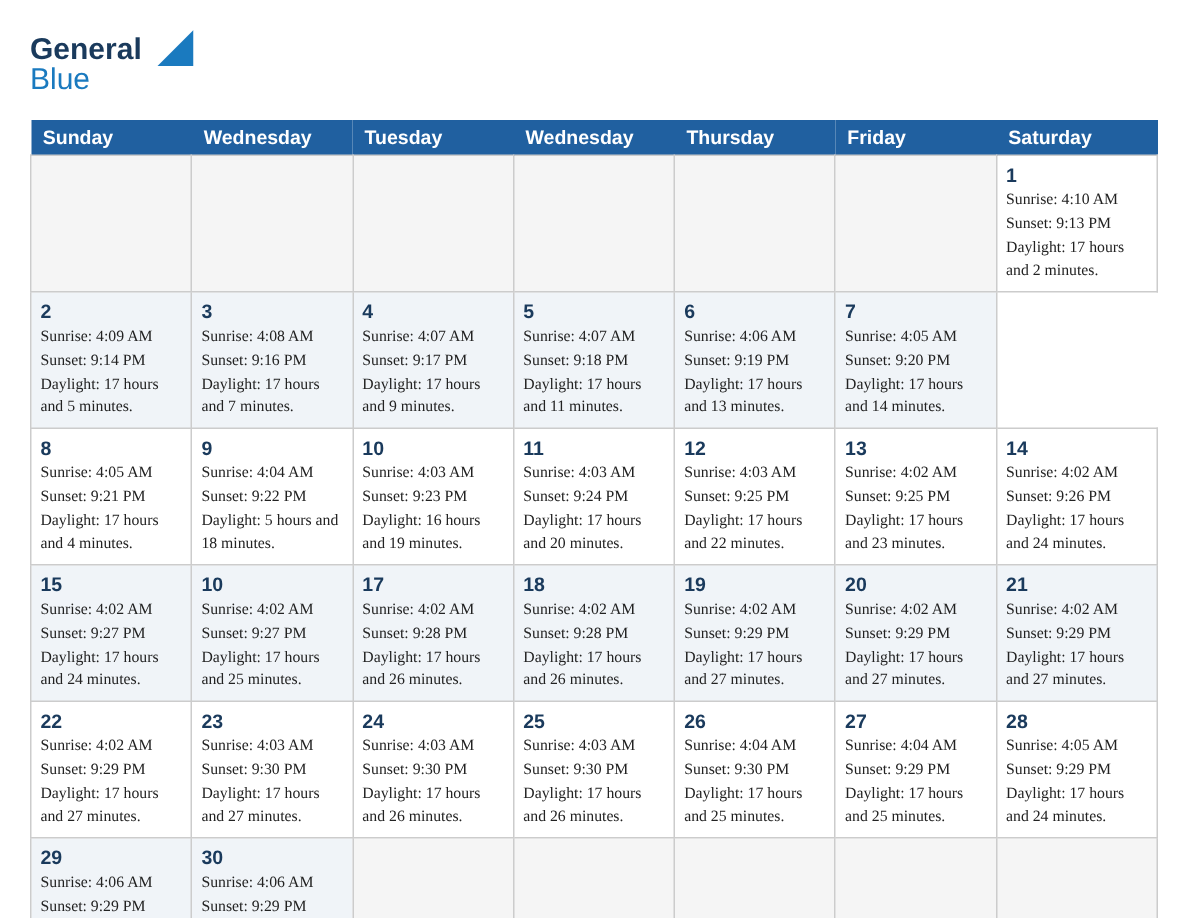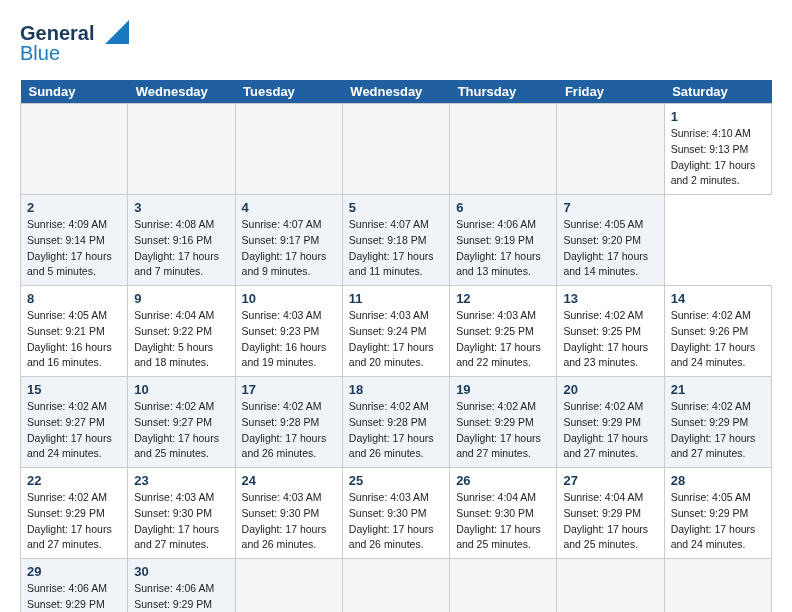--- a/index.html
+++ b/index.html
@@ -59,20 +59,21 @@
     }
     .day-num {
       font-size: 13px;
       font-weight: bold;
       color: #1a3a5c;
       display: block;
       margin-bottom: 2px;
     }
     .cell-info {
       line-height: 1.5;
+      font-family: Liberation Serif, serif;
     }
     td.empty {
       background: #f5f5f5 !important;
     }
   </style>
 </head>
 <body>
 
 <div class="header">
   <div class="logo">
@@ -139,21 +140,21 @@
           <div class="cell-info"><span>Sunrise: 4:06 AM</span><br><span>Sunset: 9:19 PM</span><br><span>Daylight: 17 hours and 13 minutes.</span></div>
         </td>
         <td>
           <span class="day-num">7</span>
           <div class="cell-info"><span>Sunrise: 4:05 AM</span><br><span>Sunset: 9:20 PM</span><br><span>Daylight: 17 hours and 14 minutes.</span></div>
         </td>
       </tr>
       <tr>
         <td>
           <span class="day-num">8</span>
-          <div class="cell-info"><span>Sunrise: 4:05 AM</span><br><span>Sunset: 9:21 PM</span><br><span>Daylight: 16 hours and 16 minutes.</span></div>
+          <div class="cell-info"><span>Sunrise: 4:05 AM</span><br><span>Sunset: 9:21 PM</span><br><span>Daylight: 17 hours and 4 minutes.</span></div>
         </td>
         <td>
           <span class="day-num">9</span>
           <div class="cell-info"><span>Sunrise: 4:04 AM</span><br><span>Sunset: 9:22 PM</span><br><span>Daylight: 5 hours and 18 minutes.</span></div>
         </td>
         <td>
           <span class="day-num">10</span>
           <div class="cell-info"><span>Sunrise: 4:03 AM</span><br><span>Sunset: 9:23 PM</span><br><span>Daylight: 16 hours and 19 minutes.</span></div>
         </td>
         <td>

